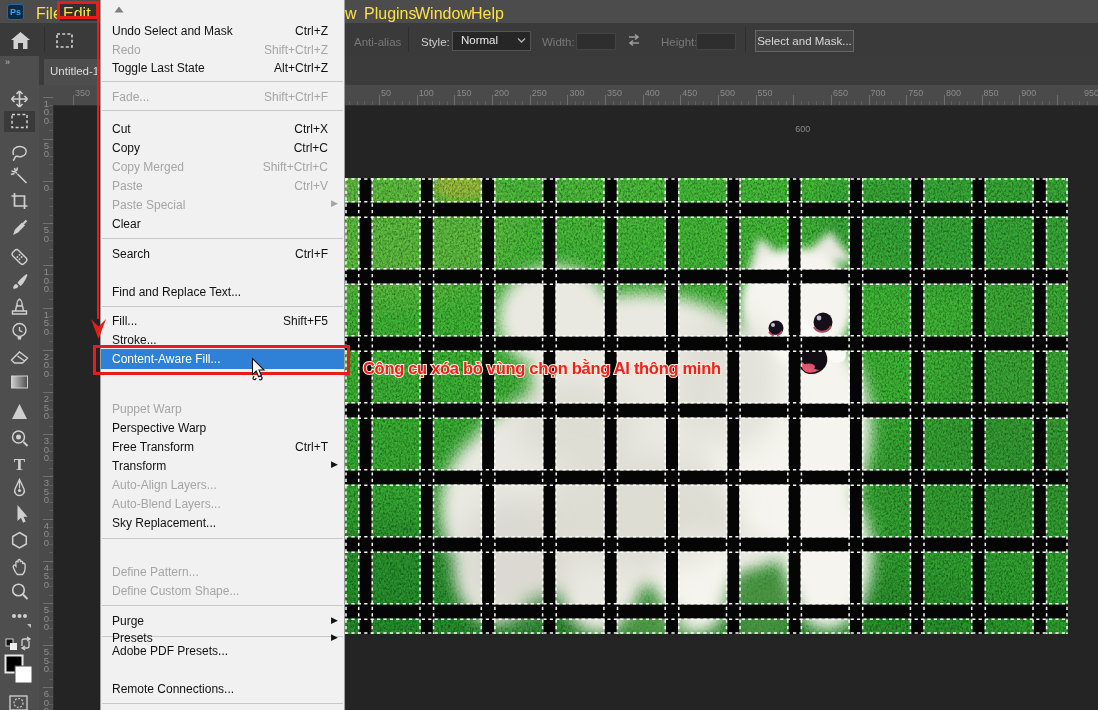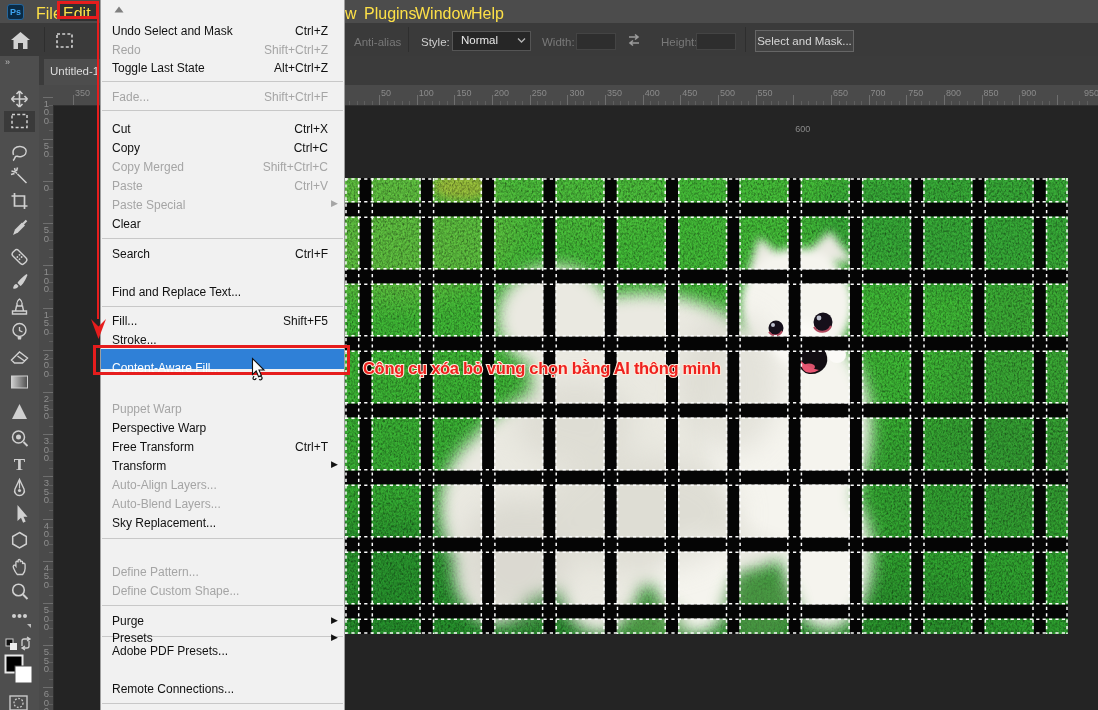--- a/index.html
+++ b/index.html
@@ -604,21 +604,21 @@
     </div>
 <div class="msep" style="top:306.0px;"></div>
 <div class="mrow" style="top:311.0px;">
       <span class="lab ">Fill...</span>
       <span class="sc ">Shift+F5</span>
     </div>
 <div class="mrow" style="top:329.5px;">
       <span class="lab ">Stroke...</span>
     </div>
 <div class="mrow" style="top:349.0px;background:#2f80d7;height:20px;">
-      <span class="lab" style="color:#fff;margin-top:9px;">Content-Aware Fill...</span>
+      <span class="lab" style="color:#fff;">Content-Aware Fill...</span>
     </div>
 <div class="mrow" style="top:398.5px;">
       <span class="lab dis">Puppet Warp</span>
     </div>
 <div class="mrow" style="top:417.5px;">
       <span class="lab ">Perspective Warp</span>
     </div>
 <div class="mrow" style="top:436.5px;">
       <span class="lab ">Free Transform</span>
       <span class="sc ">Ctrl+T</span>

